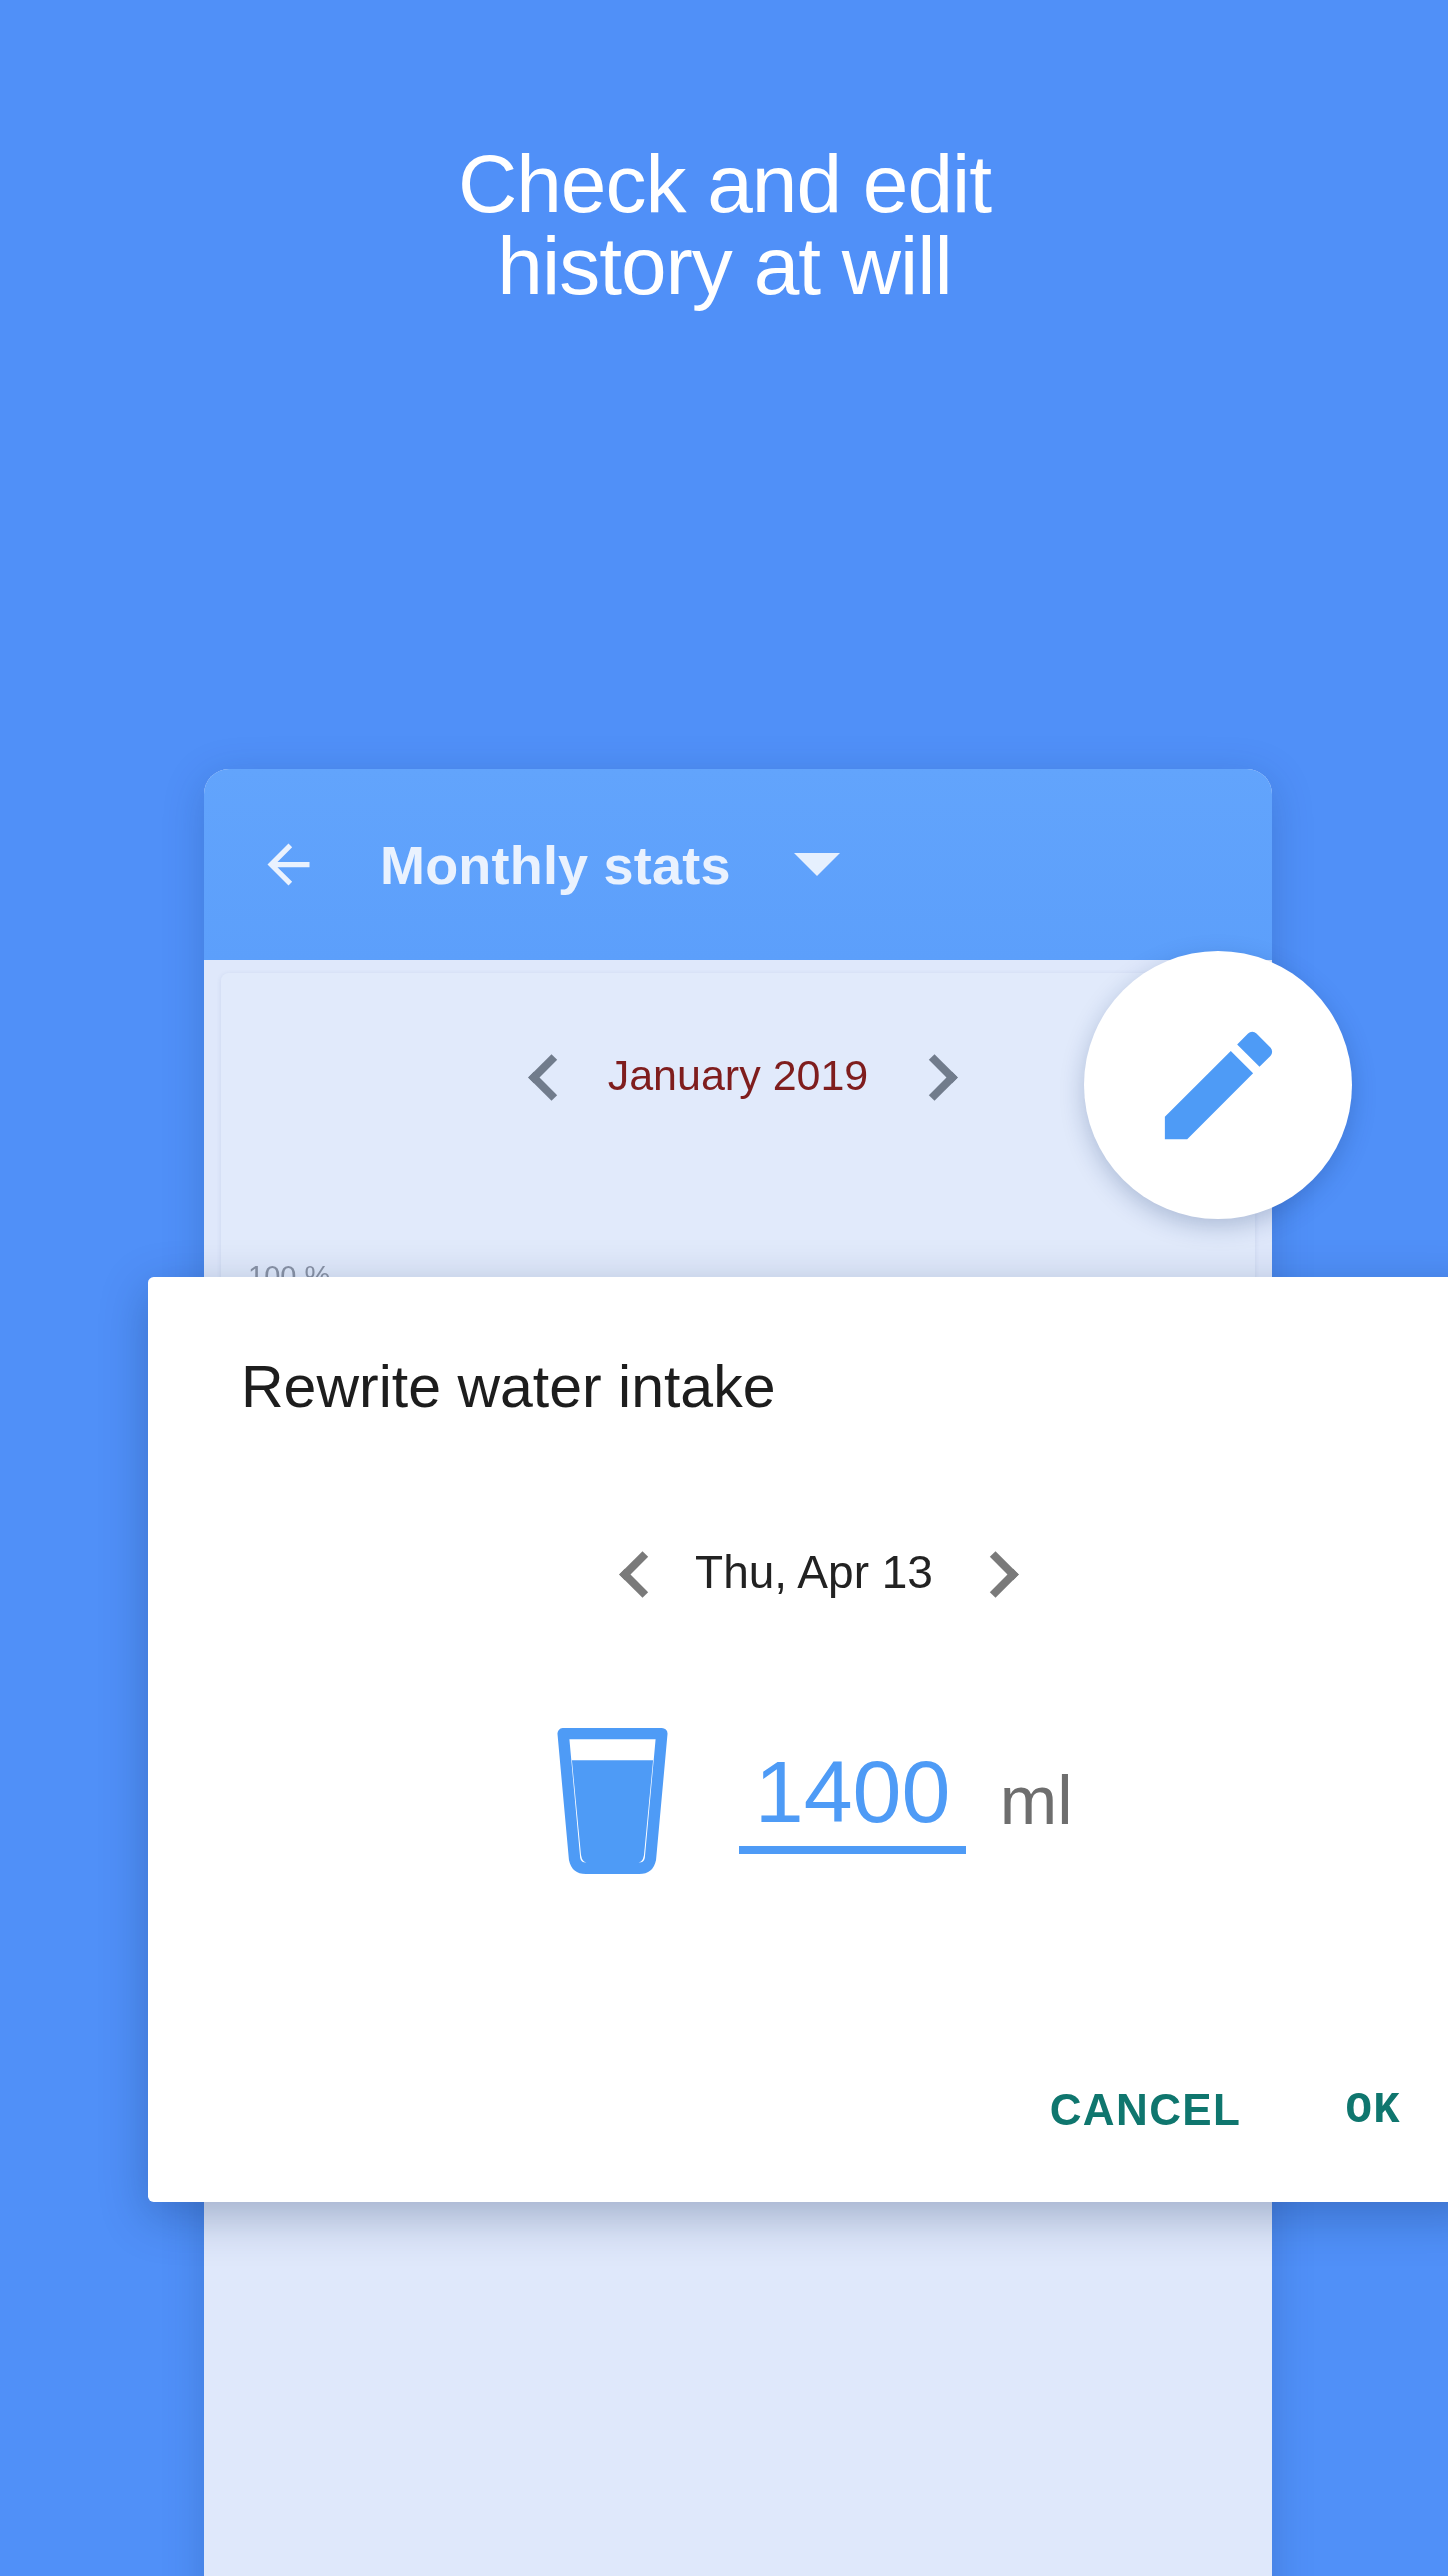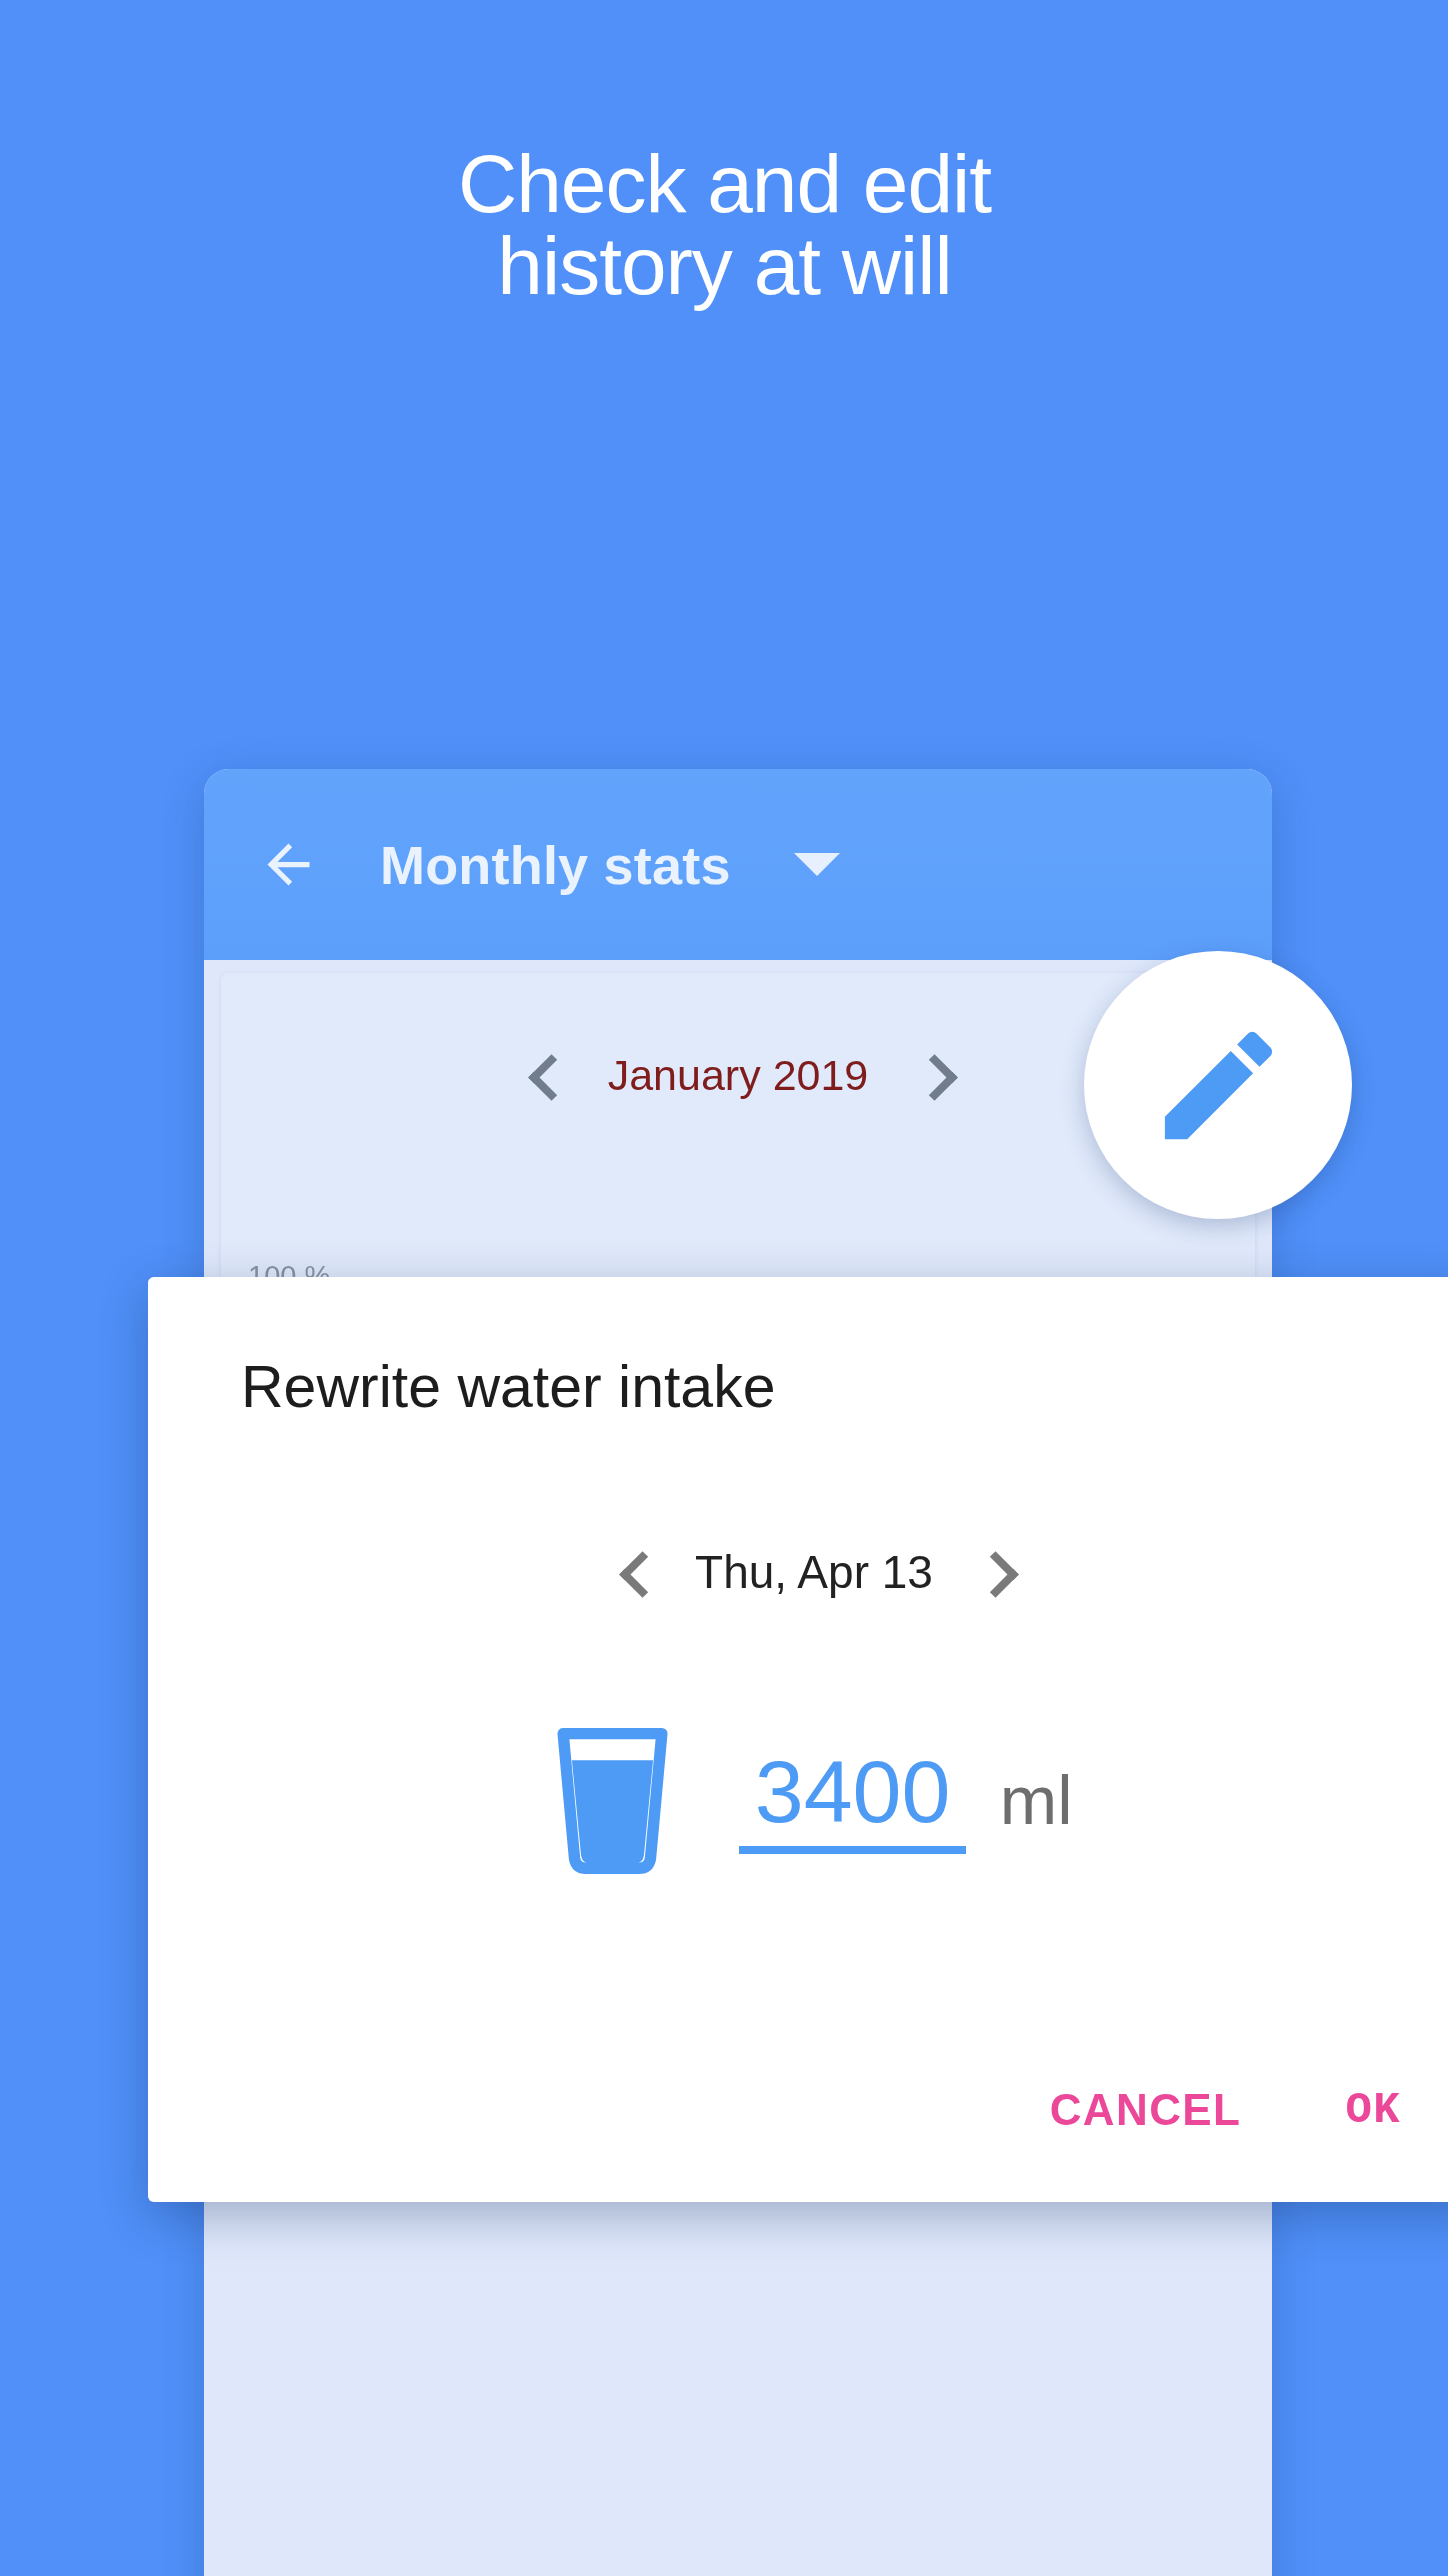--- a/index.html
+++ b/index.html
@@ -280,21 +280,21 @@
     margin-left: 34px;
   }
   #dialog-actions {
     position: absolute;
     right: 50px;
     bottom: 50px;
     display: flex;
     align-items: center;
   }
   .dialog-btn {
-    color: #ec4899;
+    color: #0f766e;
     font-size: 44px;
     font-weight: 700;
     letter-spacing: 1.4px;
     padding: 17px 29px;
     background: none;
     border: none;
     font-family: "Liberation Sans", sans-serif;
     cursor: pointer;
   }
   #ok-button { margin-left: 46px; font-family: Liberation Mono, monospace; }
@@ -395,21 +395,21 @@
     <div class="chev left dark"></div>
     <div id="dialog-date-label">Thu, Apr 13</div>
     <div class="chev right dark"></div>
   </div>
 
   <div id="dialog-amount-row">
     <svg width="115" height="148" viewBox="0 0 60 78" aria-hidden="true">
       <path d="M4 4 H56 L50 70 Q49 75 44 75 H16 Q11 75 10 70 Z" fill="none" stroke="#4E9BF6" stroke-width="6" stroke-linejoin="round"></path>
       <path d="M8.6 18 H51.4 L46.6 68 Q46 72.5 42 72.5 H18 Q14 72.5 13.4 68 Z" fill="#4E9BF6"></path>
     </svg>
-    <div id="amount-value">3400</div>
+    <div id="amount-value">1400</div>
     <div id="amount-unit">ml</div>
   </div>
 
   <div id="dialog-actions">
     <button class="dialog-btn" id="cancel-button">CANCEL</button>
     <button class="dialog-btn" id="ok-button">OK</button>
   </div>
 </div>
 
 

